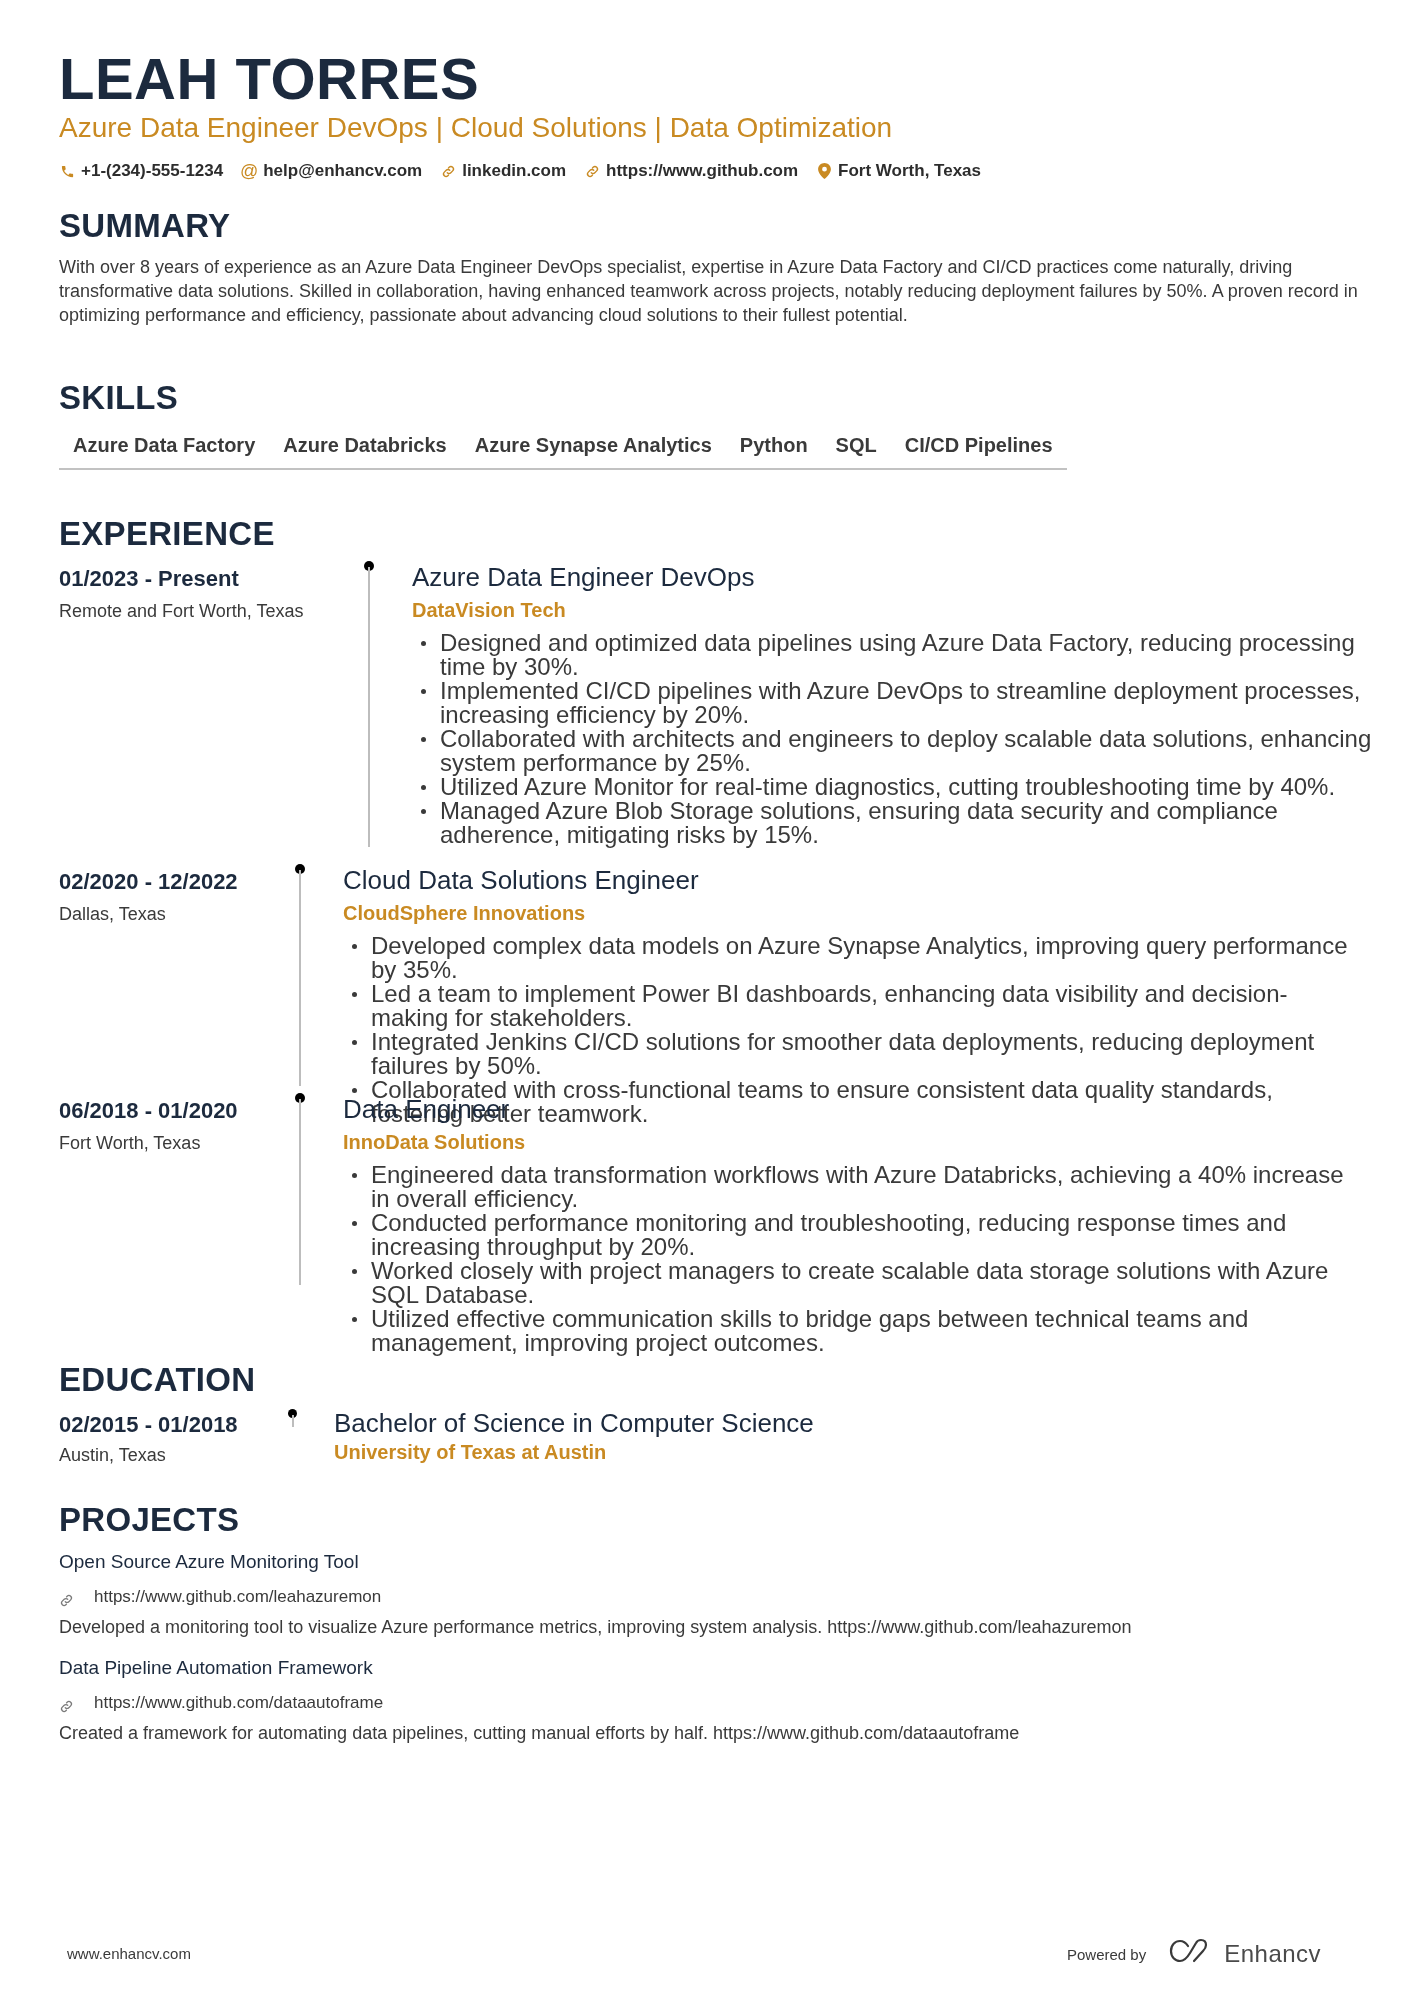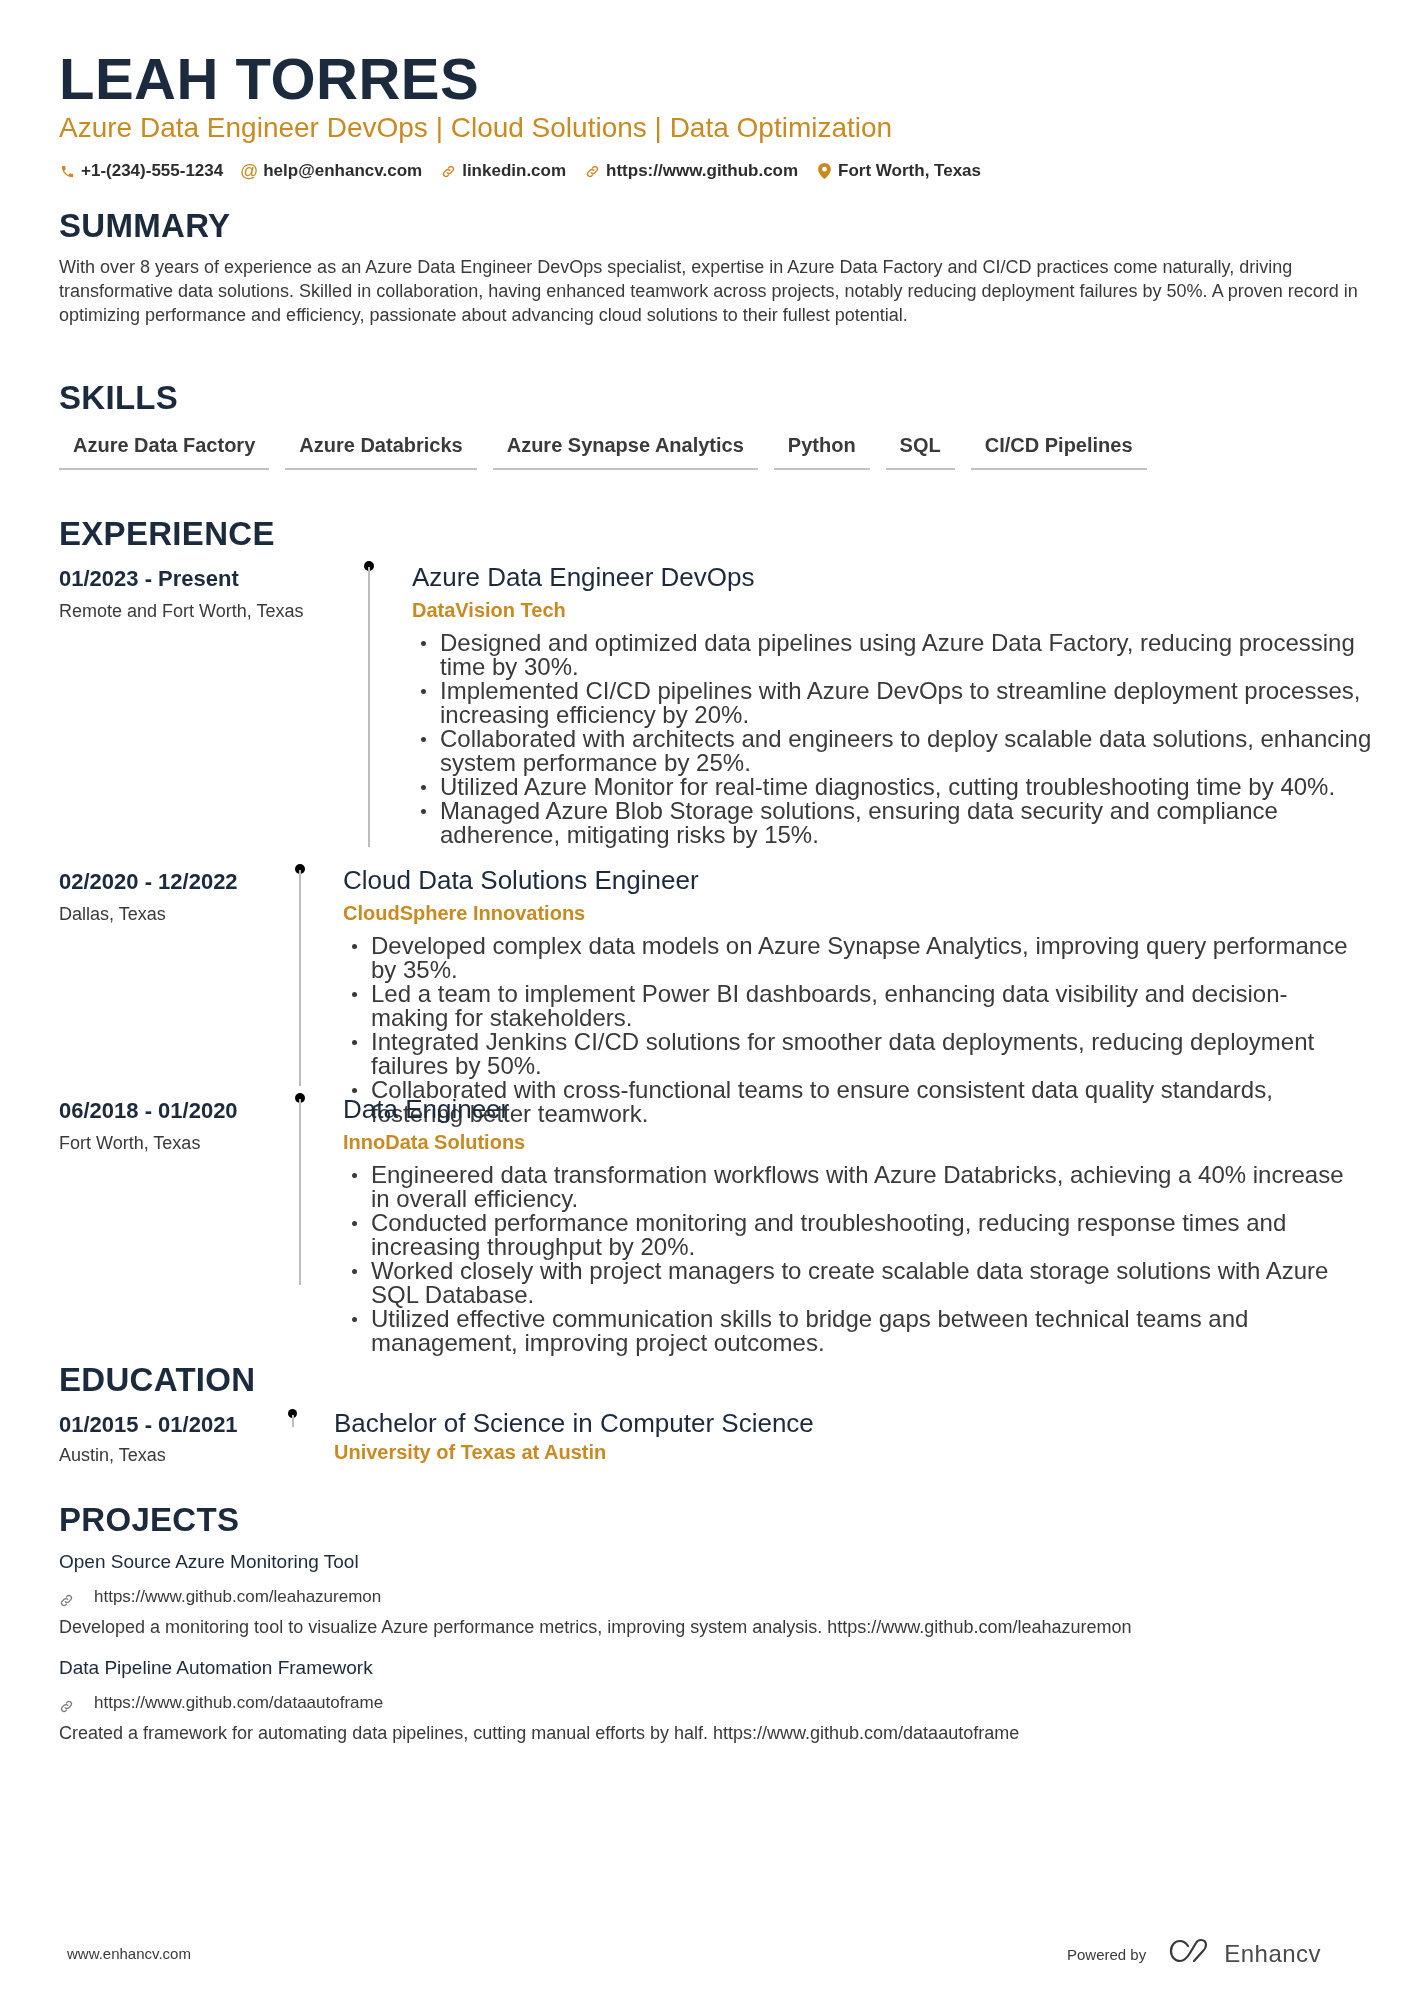--- a/index.html
+++ b/index.html
@@ -10,21 +10,21 @@
   .name { position: absolute; top: 44px; left: 0; font-size: 58px; font-weight: 700; color: #1c2a3e; letter-spacing: 0.5px; line-height: 70px; white-space: nowrap; }
   .headline { position: absolute; top: 111px; left: 0; font-size: 28px; font-weight: 400; color: #c98a22; line-height: 34px; white-space: nowrap; }
   .contacts { position: absolute; top: 160px; left: 0; display: flex; gap: 18px; font-size: 17px; font-weight: 700; color: #2d2d2d; line-height: 22px; white-space: nowrap; }
   .contact { display: flex; align-items: center; gap: 6px; }
   .contact .ic { color: #c98a22; width: 16px; height: 16px; display: inline-flex; align-items: center; justify-content: center; }
 
   .section-title { position: absolute; left: 0; font-size: 33px; font-weight: 700; color: #1c2a3e; line-height: 40px; letter-spacing: 0.3px; }
 
   .summary { position: absolute; top: 255px; left: 0; width: 1300px; font-size: 18px; line-height: 24px; color: #3a3a3a; }
 
-  .skills { position: absolute; top: 432px; left: 0; display: flex; gap: 16px; }
+  .skills { position: absolute; top: 432px; left: 0; display: flex; }
   .skill { font-size: 20px; font-weight: 700; color: #3a3a3a; padding: 0 14px 10px 14px; border-bottom: 2px solid #c2c2c2; line-height: 26px; white-space: nowrap; }
 
   .job { position: absolute; left: 0; width: 1300px; }
   .job .date { position: absolute; left: 0; top: 4px; font-size: 22px; font-weight: 700; color: #1c2a3e; line-height: 28px; white-space: nowrap; }
   .job .loc { position: absolute; left: 0; top: 38px; font-size: 18px; color: #3a3a3a; line-height: 24px; white-space: nowrap; }
   .job .dot { position: absolute; width: 10px; height: 10px; border-radius: 50%; background: #000; }
   .job .line { position: absolute; width: 2px; background: #bdbdbd; }
   .job .right { position: absolute; top: 0; }
   .job .title { font-size: 26px; color: #1c2a3e; line-height: 32px; white-space: nowrap; }
   .job .company { font-size: 20px; font-weight: 700; color: #c98a22; line-height: 26px; margin-top: 4px; white-space: nowrap; }
@@ -153,21 +153,21 @@
         <li>Engineered data transformation workflows with Azure Databricks, achieving a 40% increase in overall efficiency.</li>
         <li>Conducted performance monitoring and troubleshooting, reducing response times and increasing throughput by 20%.</li>
         <li>Worked closely with project managers to create scalable data storage solutions with Azure SQL Database.</li>
         <li>Utilized effective communication skills to bridge gaps between technical teams and management, improving project outcomes.</li>
       </ul>
     </div>
   </div>
 
   <div class="section-title" style="top:1360px;">EDUCATION</div>
   <div class="job" style="top:1407px;">
-    <div class="date">01/2015 - 01/2021</div>
+    <div class="date">02/2015 - 01/2018</div>
     <div class="loc" style="top:36px;">Austin, Texas</div>
     <div class="dot" style="left:229px; top:2px; width:9px; height:9px;"></div>
     <div class="line" style="left:233px; top:8px; height:12px;"></div>
     <div class="right" style="left:275px; width:1000px;">
       <div class="title">Bachelor of Science in Computer Science</div>
       <div class="company" style="margin-top:0;">University of Texas at Austin</div>
     </div>
   </div>
 
   <div class="section-title" style="top:1500px;">PROJECTS</div>

